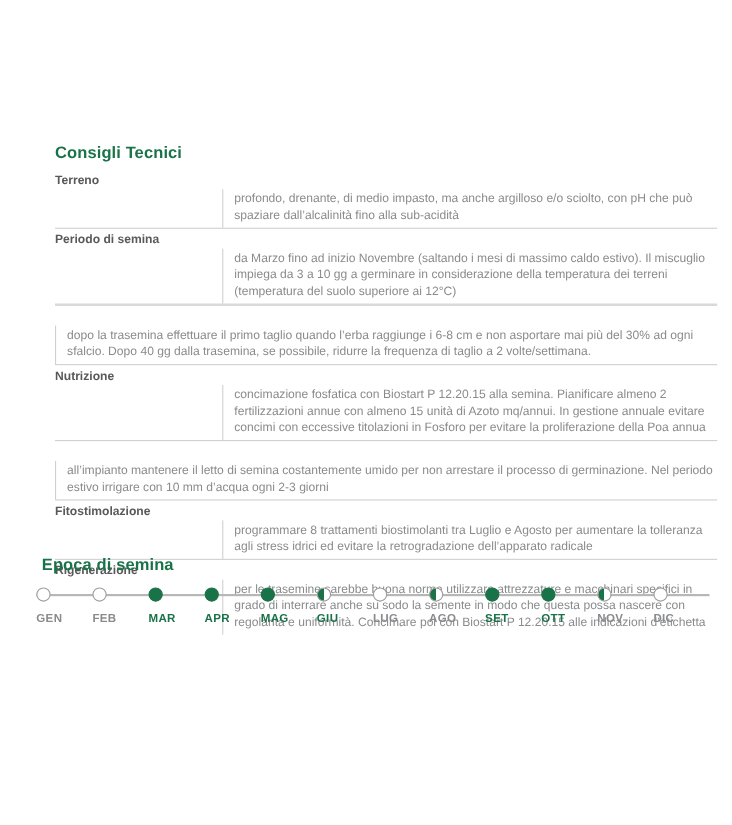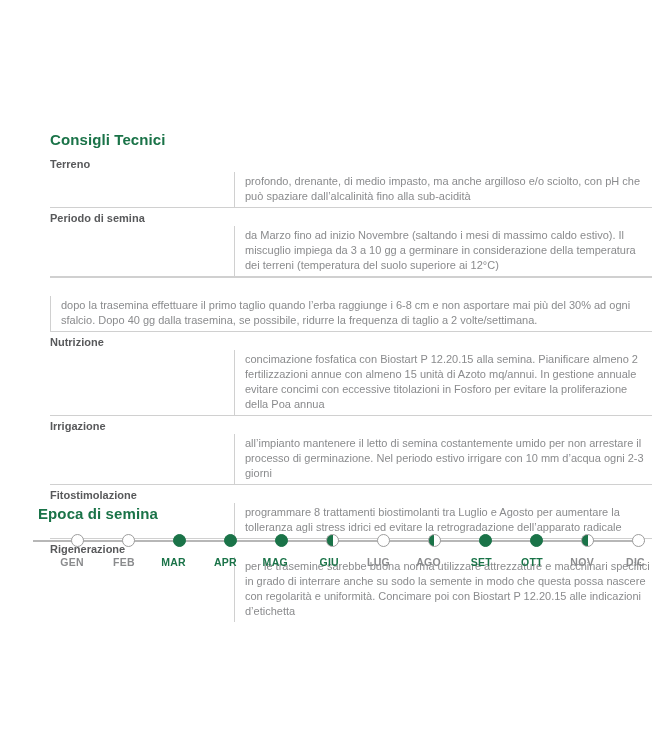--- a/index.html
+++ b/index.html
@@ -19,21 +19,21 @@
   }
   .page{position:absolute;inset:0;background:#fff;}
 
   
   .consigli{position:absolute;left:50px;top:131px;width:602px;}
   .section-title{
     color:var(--green);font-size:15px;font-weight:bold;line-height:17px;
     letter-spacing:0.1px;
   }
   .table{margin-top:6px;}
-  .row{display:flex;border-bottom:1px solid var(--line-gray);gap:32px;}
+  .row{display:flex;border-bottom:1px solid var(--line-gray);}
   .row:last-child{border-bottom:none;}
   .row-label{
     flex:0 0 152px;width:152px;
     color:var(--label-gray);font-size:11px;font-weight:bold;
     padding:3px 10px 3px 0;line-height:15px;
   }
   .row-text{
     flex:1;border-left:1px solid var(--line-gray);
     color:var(--body-gray);font-size:11px;line-height:15px;
     padding:2px 2px 3px 10px;
@@ -42,21 +42,21 @@
 
   
   .epoca{position:absolute;left:38px;top:505px;width:602px;}
   .timeline{position:relative;left:-5px;width:612px;margin-top:12px;}
   .track{
     position:absolute;left:0;right:0;top:6px;height:1.5px;
     background:var(--track-gray);
   }
   .months{display:flex;position:relative;}
   .month{
-    width:51px;display:flex;flex-direction:column;align-items:flex-end;
+    width:51px;display:flex;flex-direction:column;align-items:flex-start;
   }
   .dot{
     width:13px;height:13px;border-radius:50%;
     background:#fff;border:1.5px solid var(--stroke-gray);
     position:relative;z-index:1;
   }
   .dot.full{background:var(--green);border-color:var(--green);}
   .dot.half{background:linear-gradient(90deg,var(--green) 0 50%,#fff 50% 100%);}
   .month-label{
     margin-top:9px;font-size:10.5px;font-weight:bold;
@@ -88,21 +88,20 @@
   <div class="row">
     <div class="row-text">dopo la trasemina effettuare il primo taglio quando l’erba raggiunge i 6-8 cm e non asportare mai più del 30% ad ogni sfalcio. Dopo 40 gg dalla trasemina, se possibile, ridurre la frequenza di taglio a 2 volte/settimana.</div>
   </div>
 
   <div class="row">
     <div class="row-label">Nutrizione</div>
     <div class="row-text">concimazione fosfatica con Biostart P 12.20.15 alla semina. Pianificare almeno 2 fertilizzazioni annue con almeno 15 unità di Azoto mq/annui. In gestione annuale evitare concimi con eccessive titolazioni in Fosforo per evitare la proliferazione della Poa annua</div>
   </div>
 
   <div class="row">
-    <div class="row-label">Irrigazione</div>
     <div class="row-text">all’impianto mantenere il letto di semina costantemente umido per non arrestare il processo di germinazione. Nel periodo estivo irrigare con 10 mm d’acqua ogni 2-3 giorni</div>
   </div>
 
   <div class="row">
     <div class="row-label">Fitostimolazione</div>
     <div class="row-text">programmare 8 trattamenti biostimolanti tra Luglio e Agosto per aumentare la tolleranza agli stress idrici ed evitare la retrogradazione dell’apparato radicale</div>
   </div>
 
   <div class="row">
     <div class="row-label">Rigenerazione</div>

